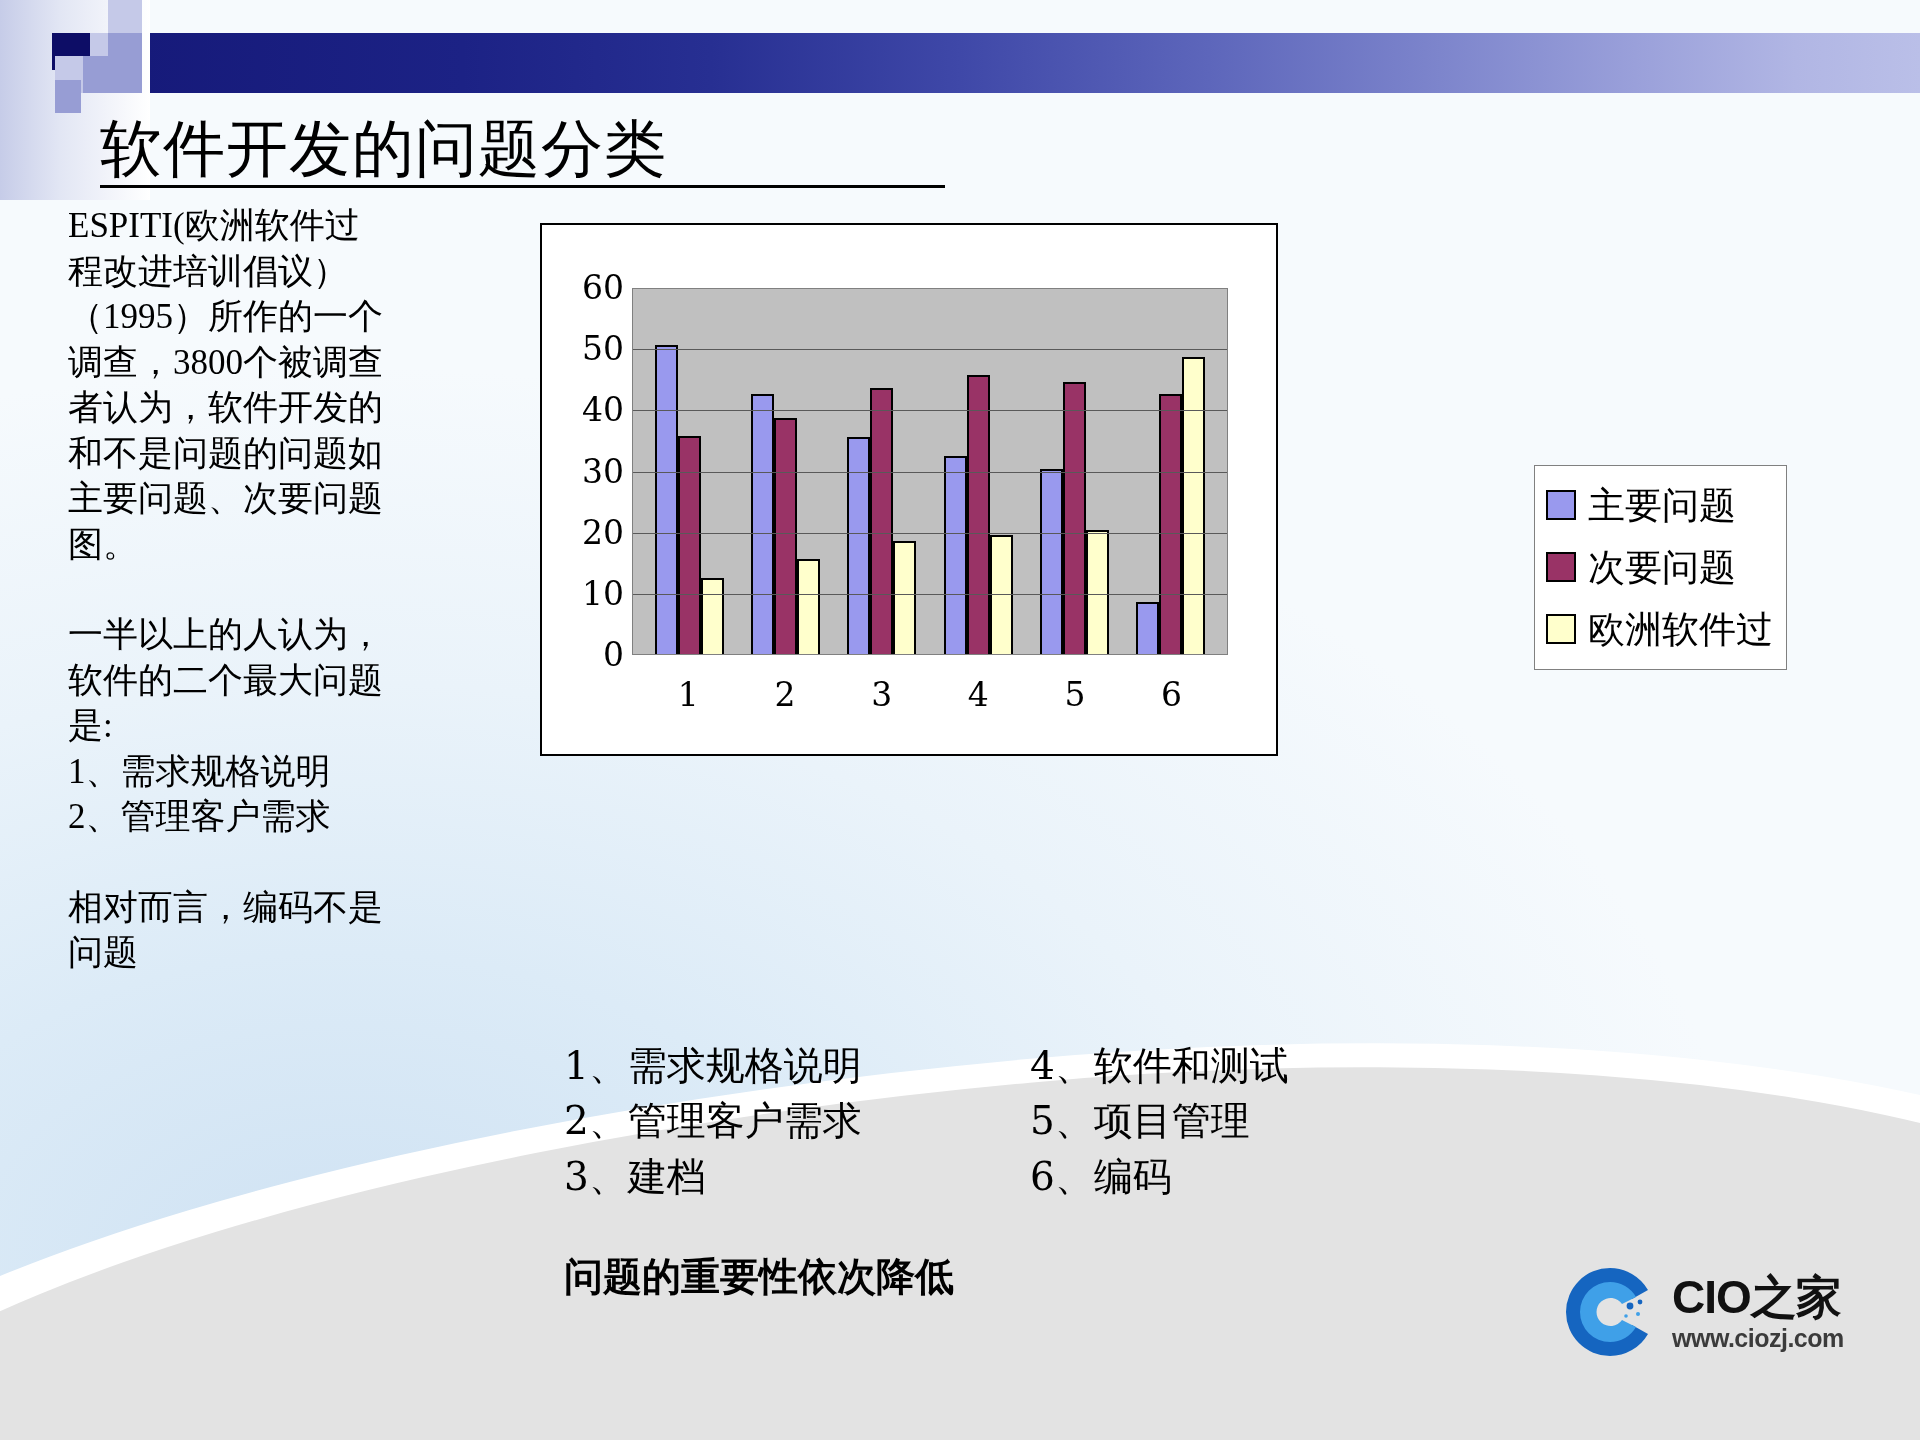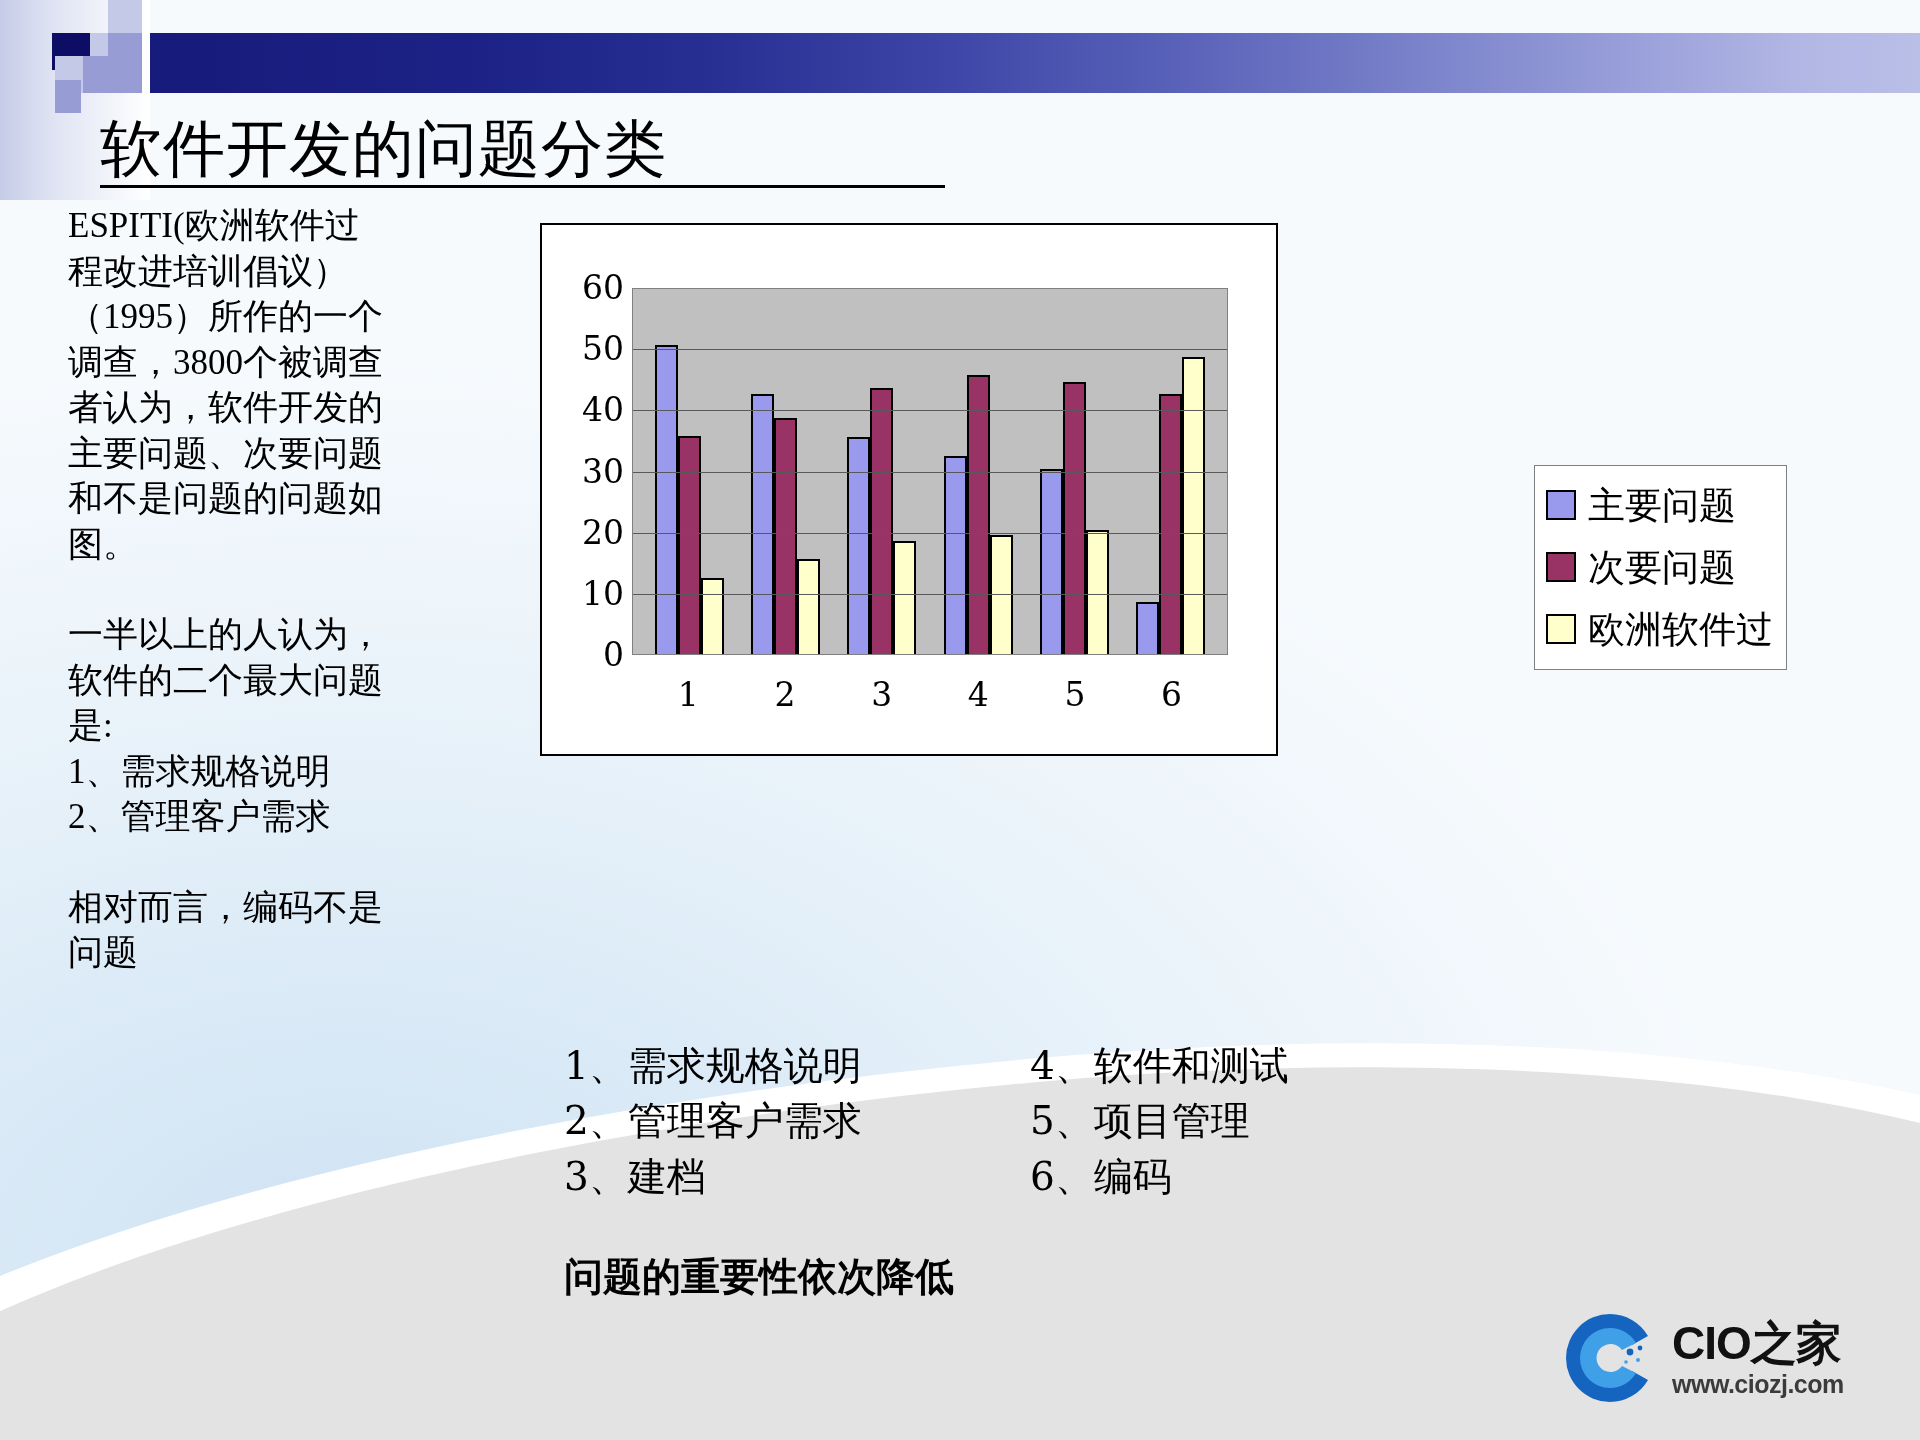--- a/index.html
+++ b/index.html
@@ -248,21 +248,21 @@
     font-size: 39px;
     font-weight: bold;
     color: #000000;
     white-space: nowrap;
   }
 
   
   #logo {
     position: absolute;
     left: 1560px;
-    top: 1298px;
+    top: 1252px;
     width: 340px;
     height: 120px;
     display: flex;
     align-items: center;
     gap: 12px;
   }
   #logo-mark { width: 100px; height: 100px; flex: none; }
   #logo-text { display: flex; flex-direction: column; justify-content: center; }
   #logo-name {
     font-family: "Liberation Sans", sans-serif;
@@ -306,22 +306,22 @@
     <div id="page-title">软件开发的问题分类</div>
     <div id="title-rule"></div>
   </div>
 
   <div id="left-text">
     <p>ESPITI(欧洲软件过</p>
     <p>程改进培训倡议）</p>
     <p>（1995）所作的一个</p>
     <p>调查，3800个被调查</p>
     <p>者认为，软件开发的</p>
+    <p>和不是问题的问题如</p>
     <p>主要问题、次要问题</p>
-    <p>和不是问题的问题如</p>
     <p>图。</p>
     <div class="blank-line"></div>
     <p>一半以上的人认为，</p>
     <p>软件的二个最大问题</p>
     <p>是:</p>
     <p>1、需求规格说明</p>
     <p>2、管理客户需求</p>
     <div class="blank-line"></div>
     <p>相对而言，编码不是</p>
     <p>问题</p>

